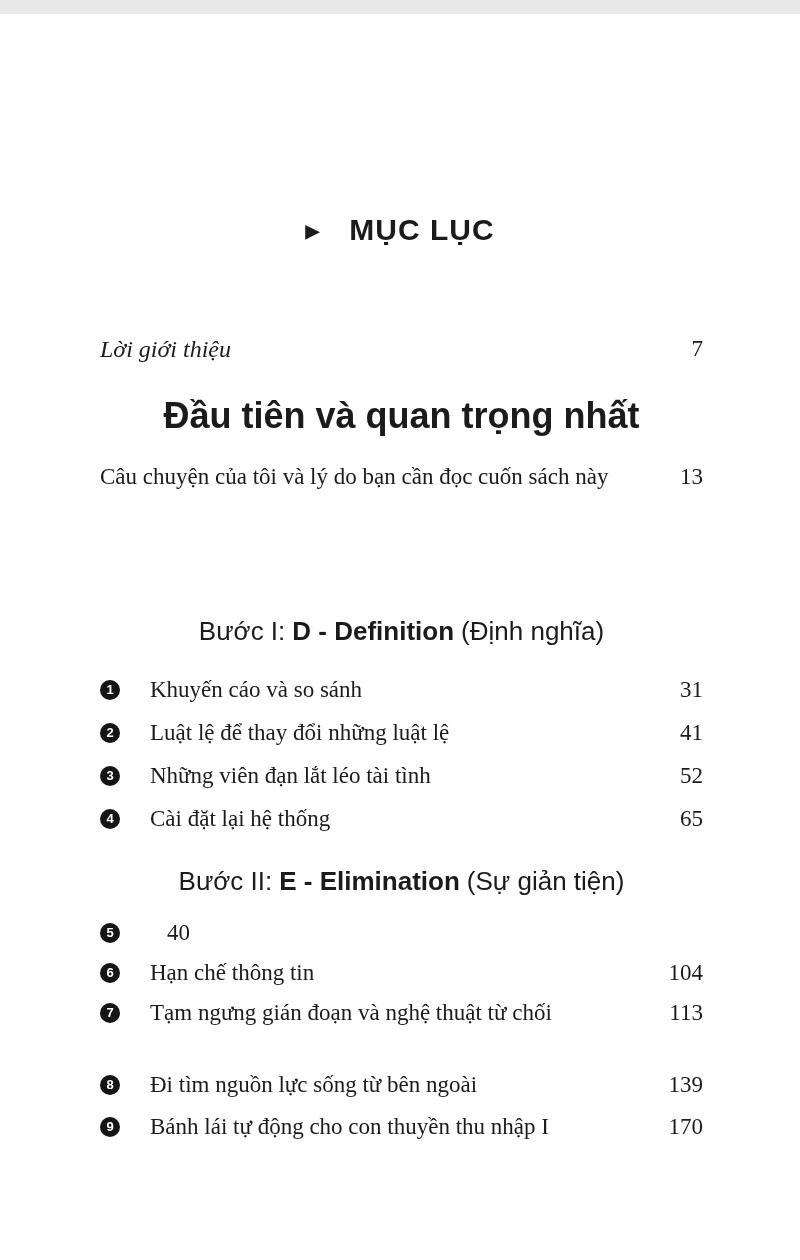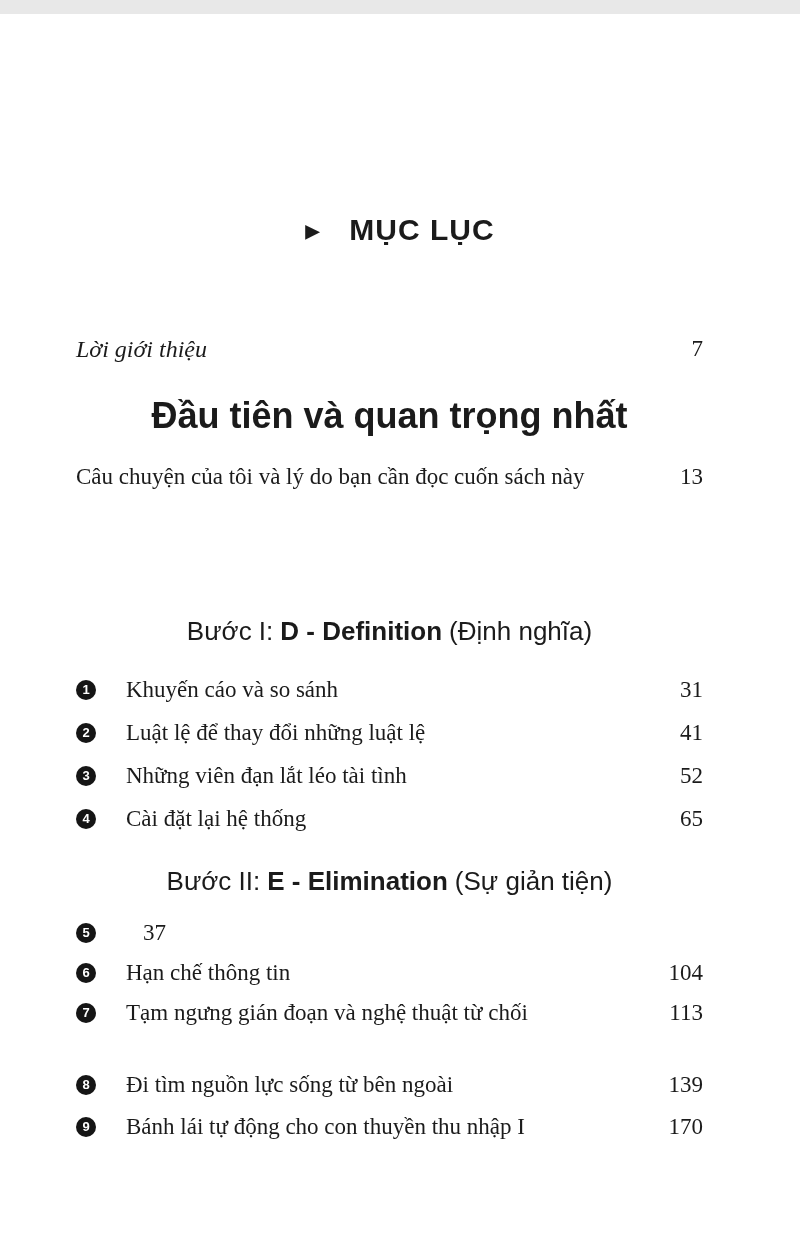--- a/index.html
+++ b/index.html
@@ -33,21 +33,21 @@
     display: inline-block;
     font-size: 18px;
     vertical-align: 3px;
     margin-right: 30px;
     letter-spacing: 0;
   }
 
   
   .block {
     position: absolute;
-    left: 76px;
+    left: 100px;
     right: 97px;
   }
 
   .row {
     display: flex;
     align-items: center;
     line-height: 30px;
     font-size: 23px;
   }
   .row .entry-title { flex: 1 1 auto; }
@@ -153,21 +153,21 @@
       <span class="badge">4</span>
       <span class="entry-title">Cài đặt lại hệ thống</span>
       <span class="page-num">65</span>
     </div>
   </div>
 
   <div class="block sec3">
     <h2 class="section-heading"><span>Bước II:</span><span class="h-bold">E - Elimination</span><span>(Sự giản tiện)</span></h2>
     <div class="row">
       <span class="badge">5</span>
-      <span class="page-num">37</span>
+      <span class="page-num">40</span>
     </div>
     <div class="row">
       <span class="badge">6</span>
       <span class="entry-title">Hạn chế thông tin</span>
       <span class="page-num">104</span>
     </div>
     <div class="row">
       <span class="badge">7</span>
       <span class="entry-title">Tạm ngưng gián đoạn và nghệ thuật từ chối</span>
       <span class="page-num">113</span>

